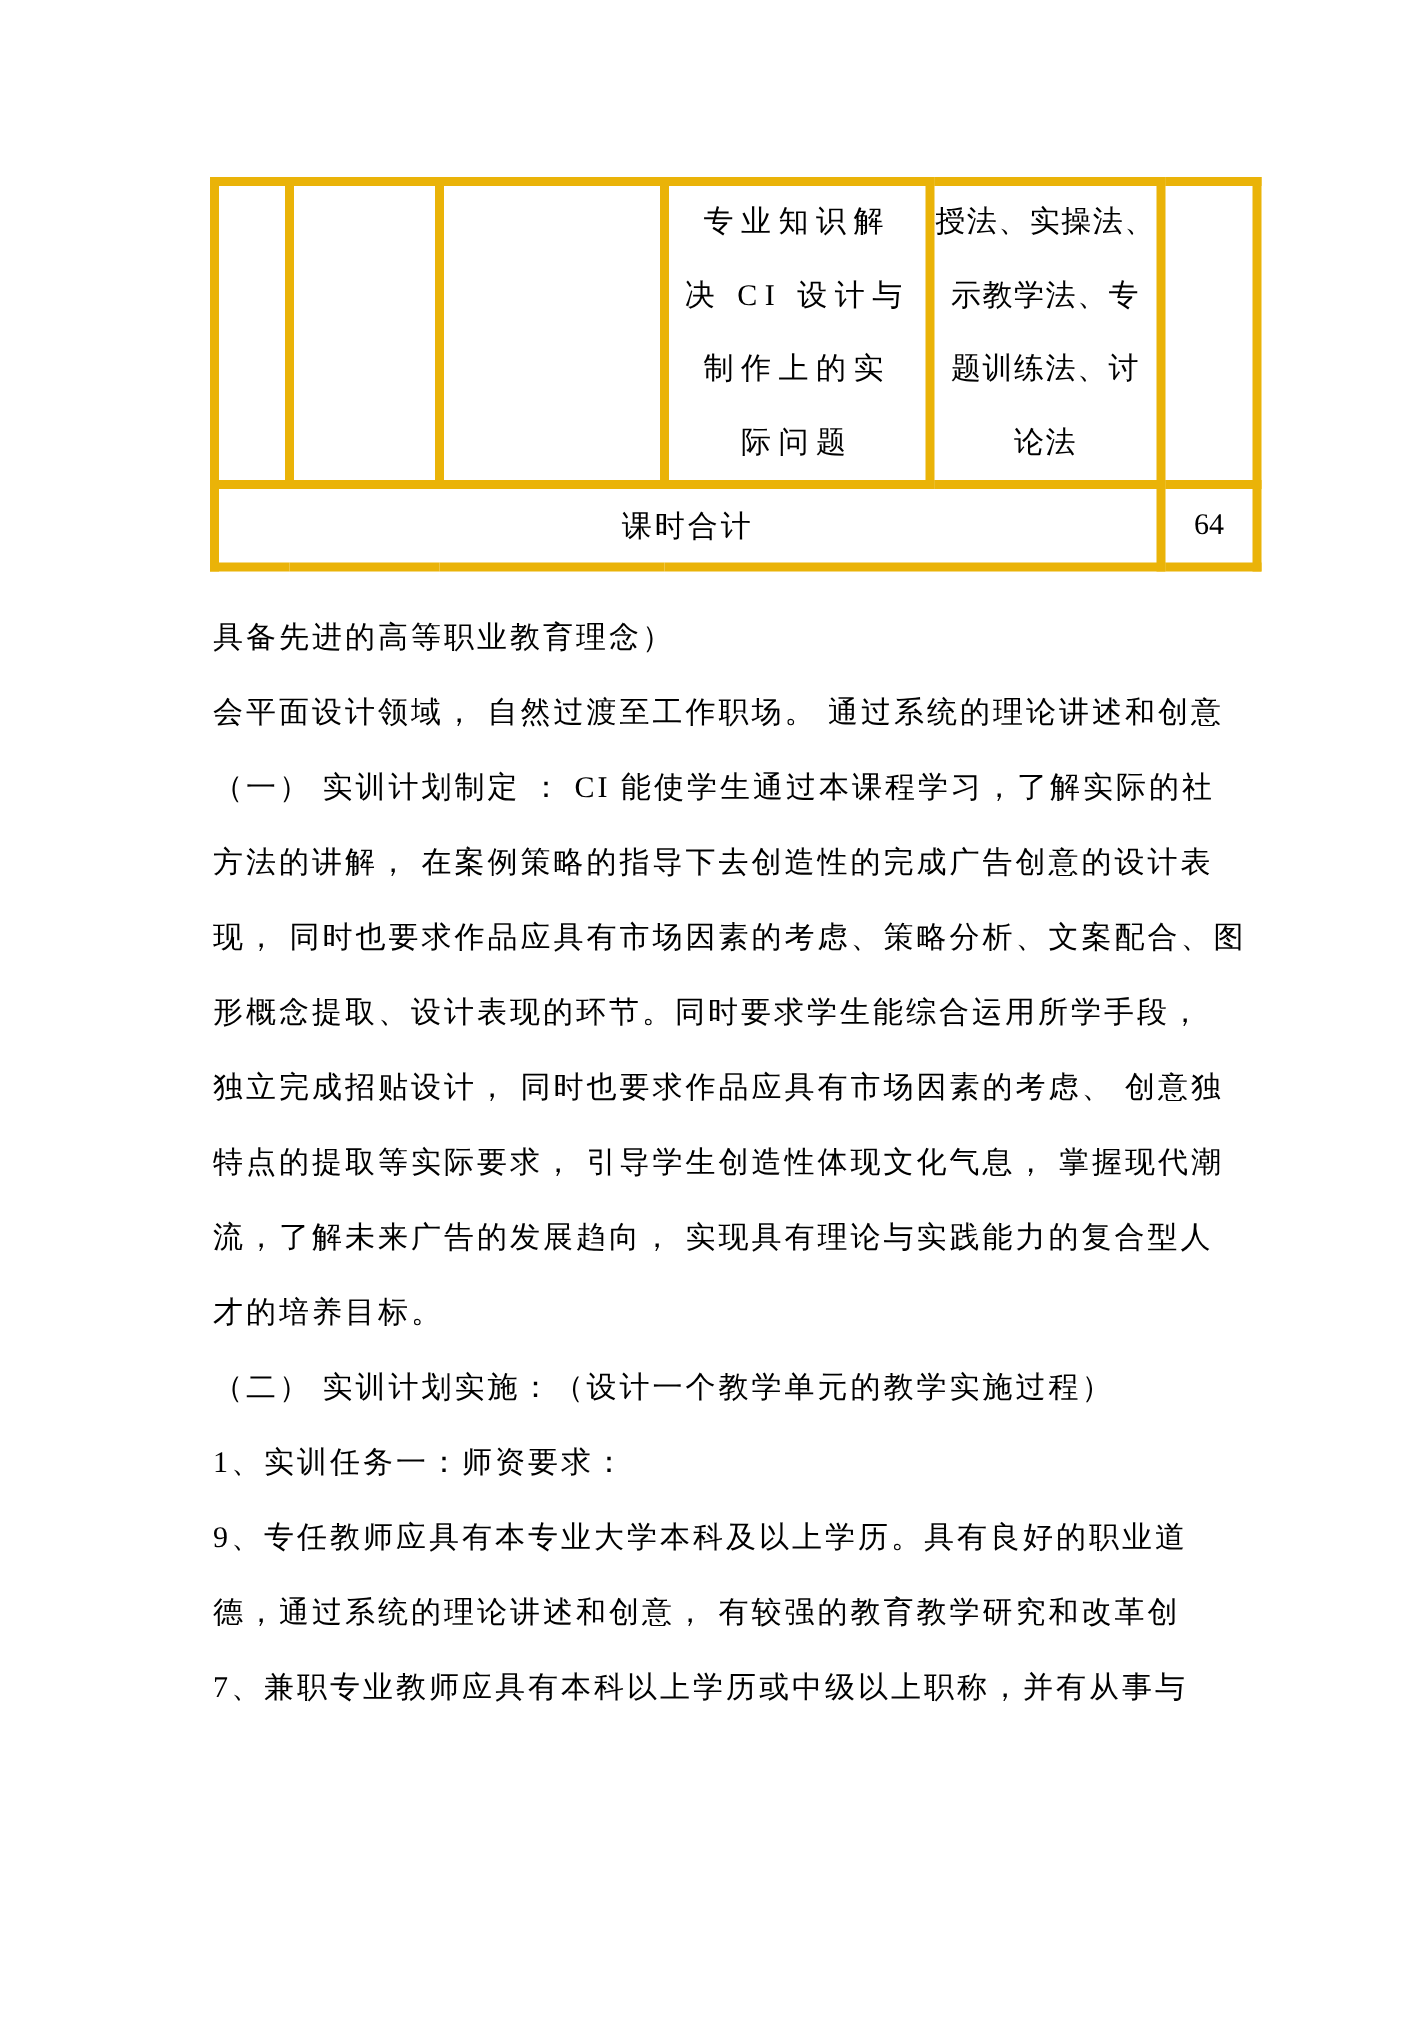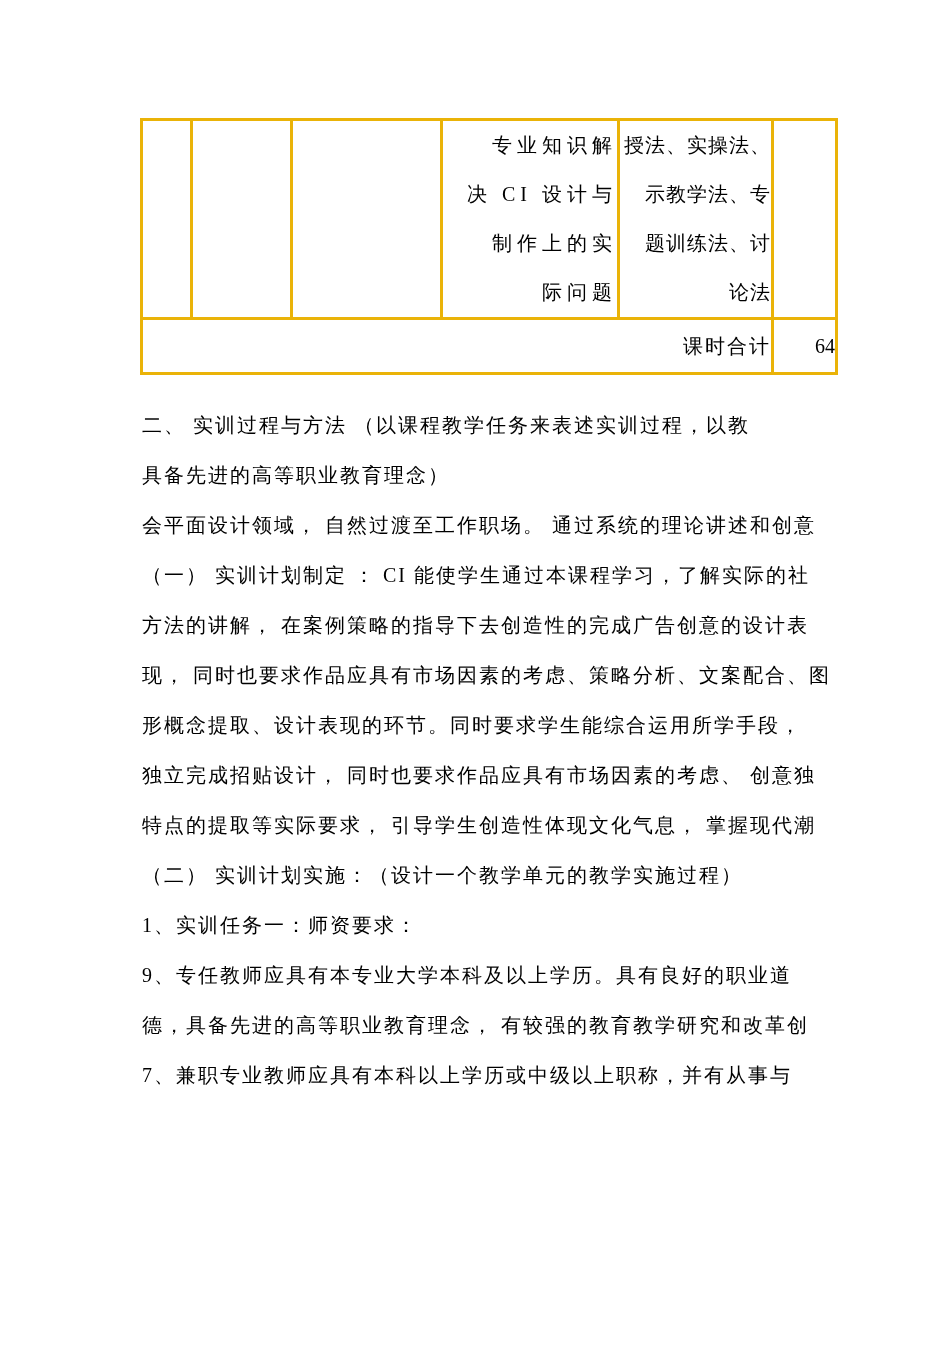--- a/index.html
+++ b/index.html
@@ -19,24 +19,24 @@
   
   .doc-table {
     position: absolute;
     left: 140px;
     top: 118px;
     border-collapse: collapse;
     table-layout: fixed;
     border: 2px solid #000;
   }
   .doc-table td {
-    border: 3px solid #eab308;
+    border: 6px solid #eab308;
     padding: 0;
     vertical-align: middle;
-    text-align: right;
+    text-align: center;
     font-size: 20px;
     color: #000;
   }
   .cell-knowledge {
     letter-spacing: 5px;
     line-height: 49px;
     white-space: pre-line;
   }
   .cell-methods {
     letter-spacing: 1px;
@@ -96,29 +96,30 @@
         <td></td>
       </tr>
       <tr style="height:55px">
         <td colspan="5" class="summary-label">课时合计</td>
         <td class="summary-value">64</td>
       </tr>
     </tbody>
   </table>
 
   <div class="body-text">
-    <div class="body-line">二、  实训过程与方法  （以课程教学任务来表述实训过程，以教</div>
     <div class="body-line">具备先进的高等职业教育理念）</div>
     <div class="body-line">会平面设计领域， 自然过渡至工作职场。 通过系统的理论讲述和创意</div>
     <div class="body-line">（一） 实训计划制定 ： CI 能使学生通过本课程学习，了解实际的社</div>
     <div class="body-line">方法的讲解， 在案例策略的指导下去创造性的完成广告创意的设计表</div>
     <div class="body-line">现， 同时也要求作品应具有市场因素的考虑、策略分析、文案配合、图</div>
     <div class="body-line">形概念提取、设计表现的环节。同时要求学生能综合运用所学手段，</div>
     <div class="body-line">独立完成招贴设计， 同时也要求作品应具有市场因素的考虑、 创意独</div>
     <div class="body-line">特点的提取等实际要求， 引导学生创造性体现文化气息， 掌握现代潮</div>
+    <div class="body-line">流，了解未来广告的发展趋向， 实现具有理论与实践能力的复合型人</div>
+    <div class="body-line">才的培养目标。</div>
     <div class="body-line">（二） 实训计划实施：（设计一个教学单元的教学实施过程）</div>
     <div class="body-line">1、实训任务一：师资要求：</div>
     <div class="body-line">9、专任教师应具有本专业大学本科及以上学历。具有良好的职业道</div>
-    <div class="body-line">德，具备先进的高等职业教育理念， 有较强的教育教学研究和改革创</div>
+    <div class="body-line">德，通过系统的理论讲述和创意， 有较强的教育教学研究和改革创</div>
     <div class="body-line">7、兼职专业教师应具有本科以上学历或中级以上职称，并有从事与</div>
   </div>
 
 </div>
 
 </body></html>

